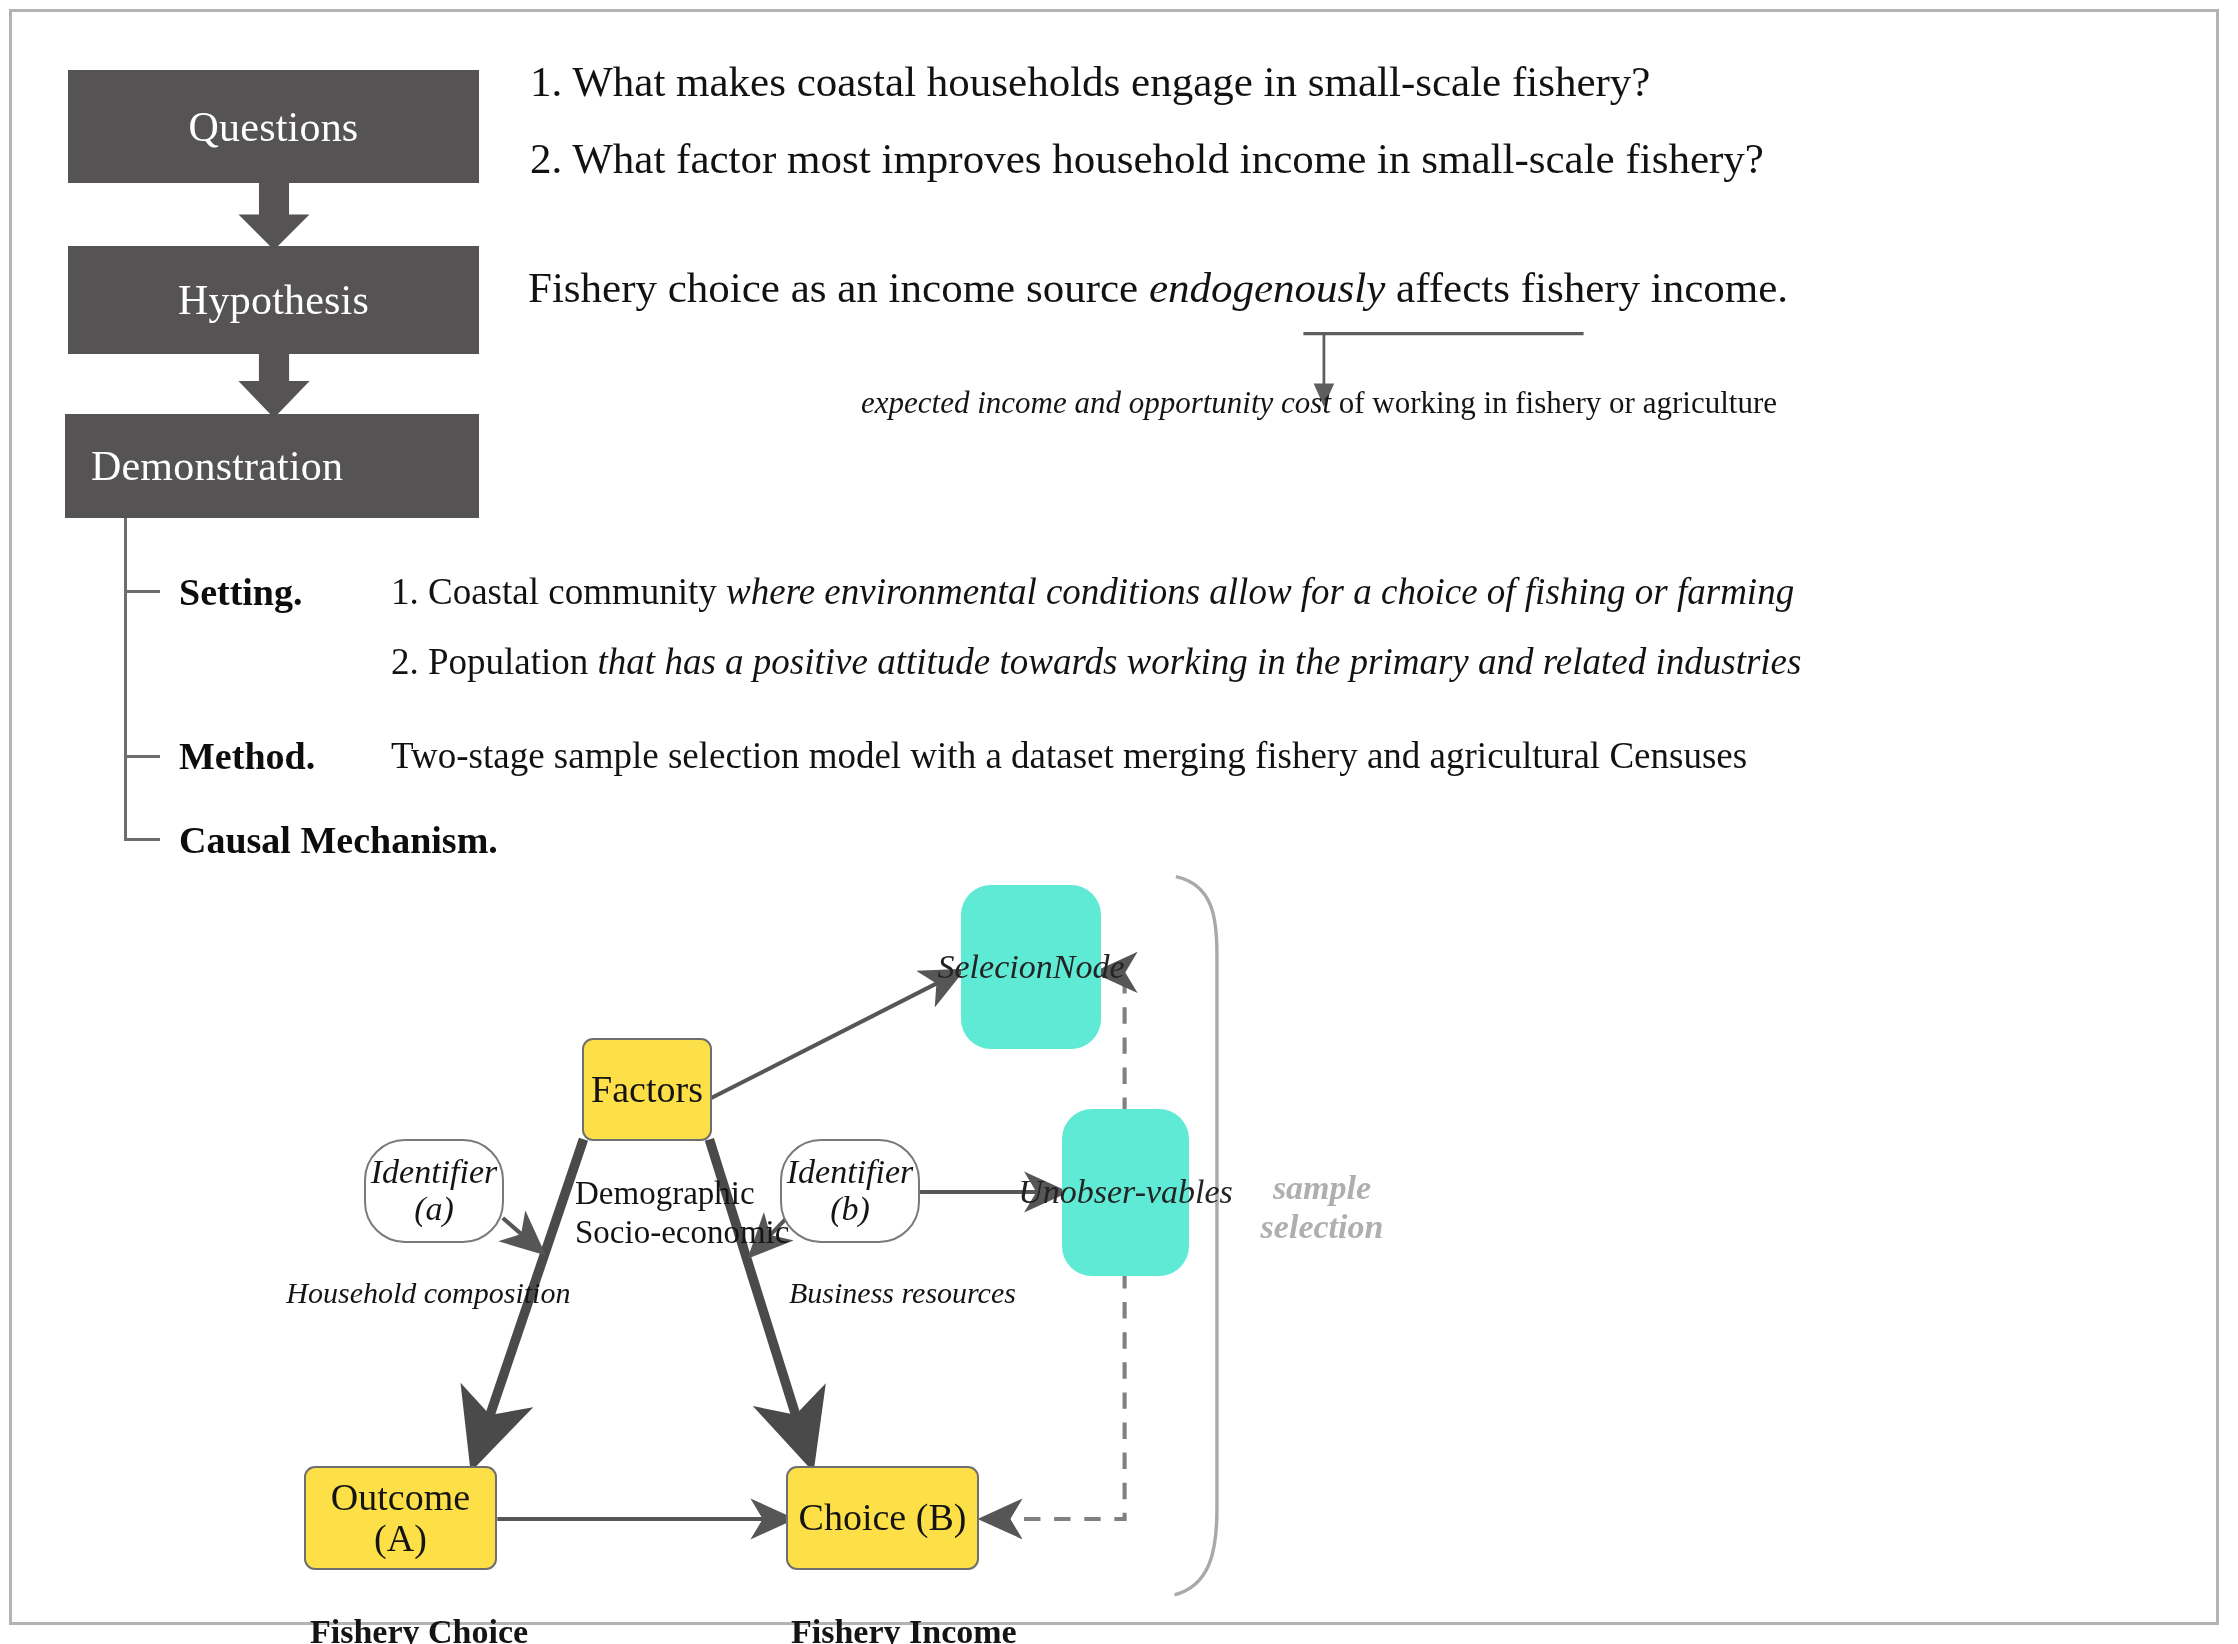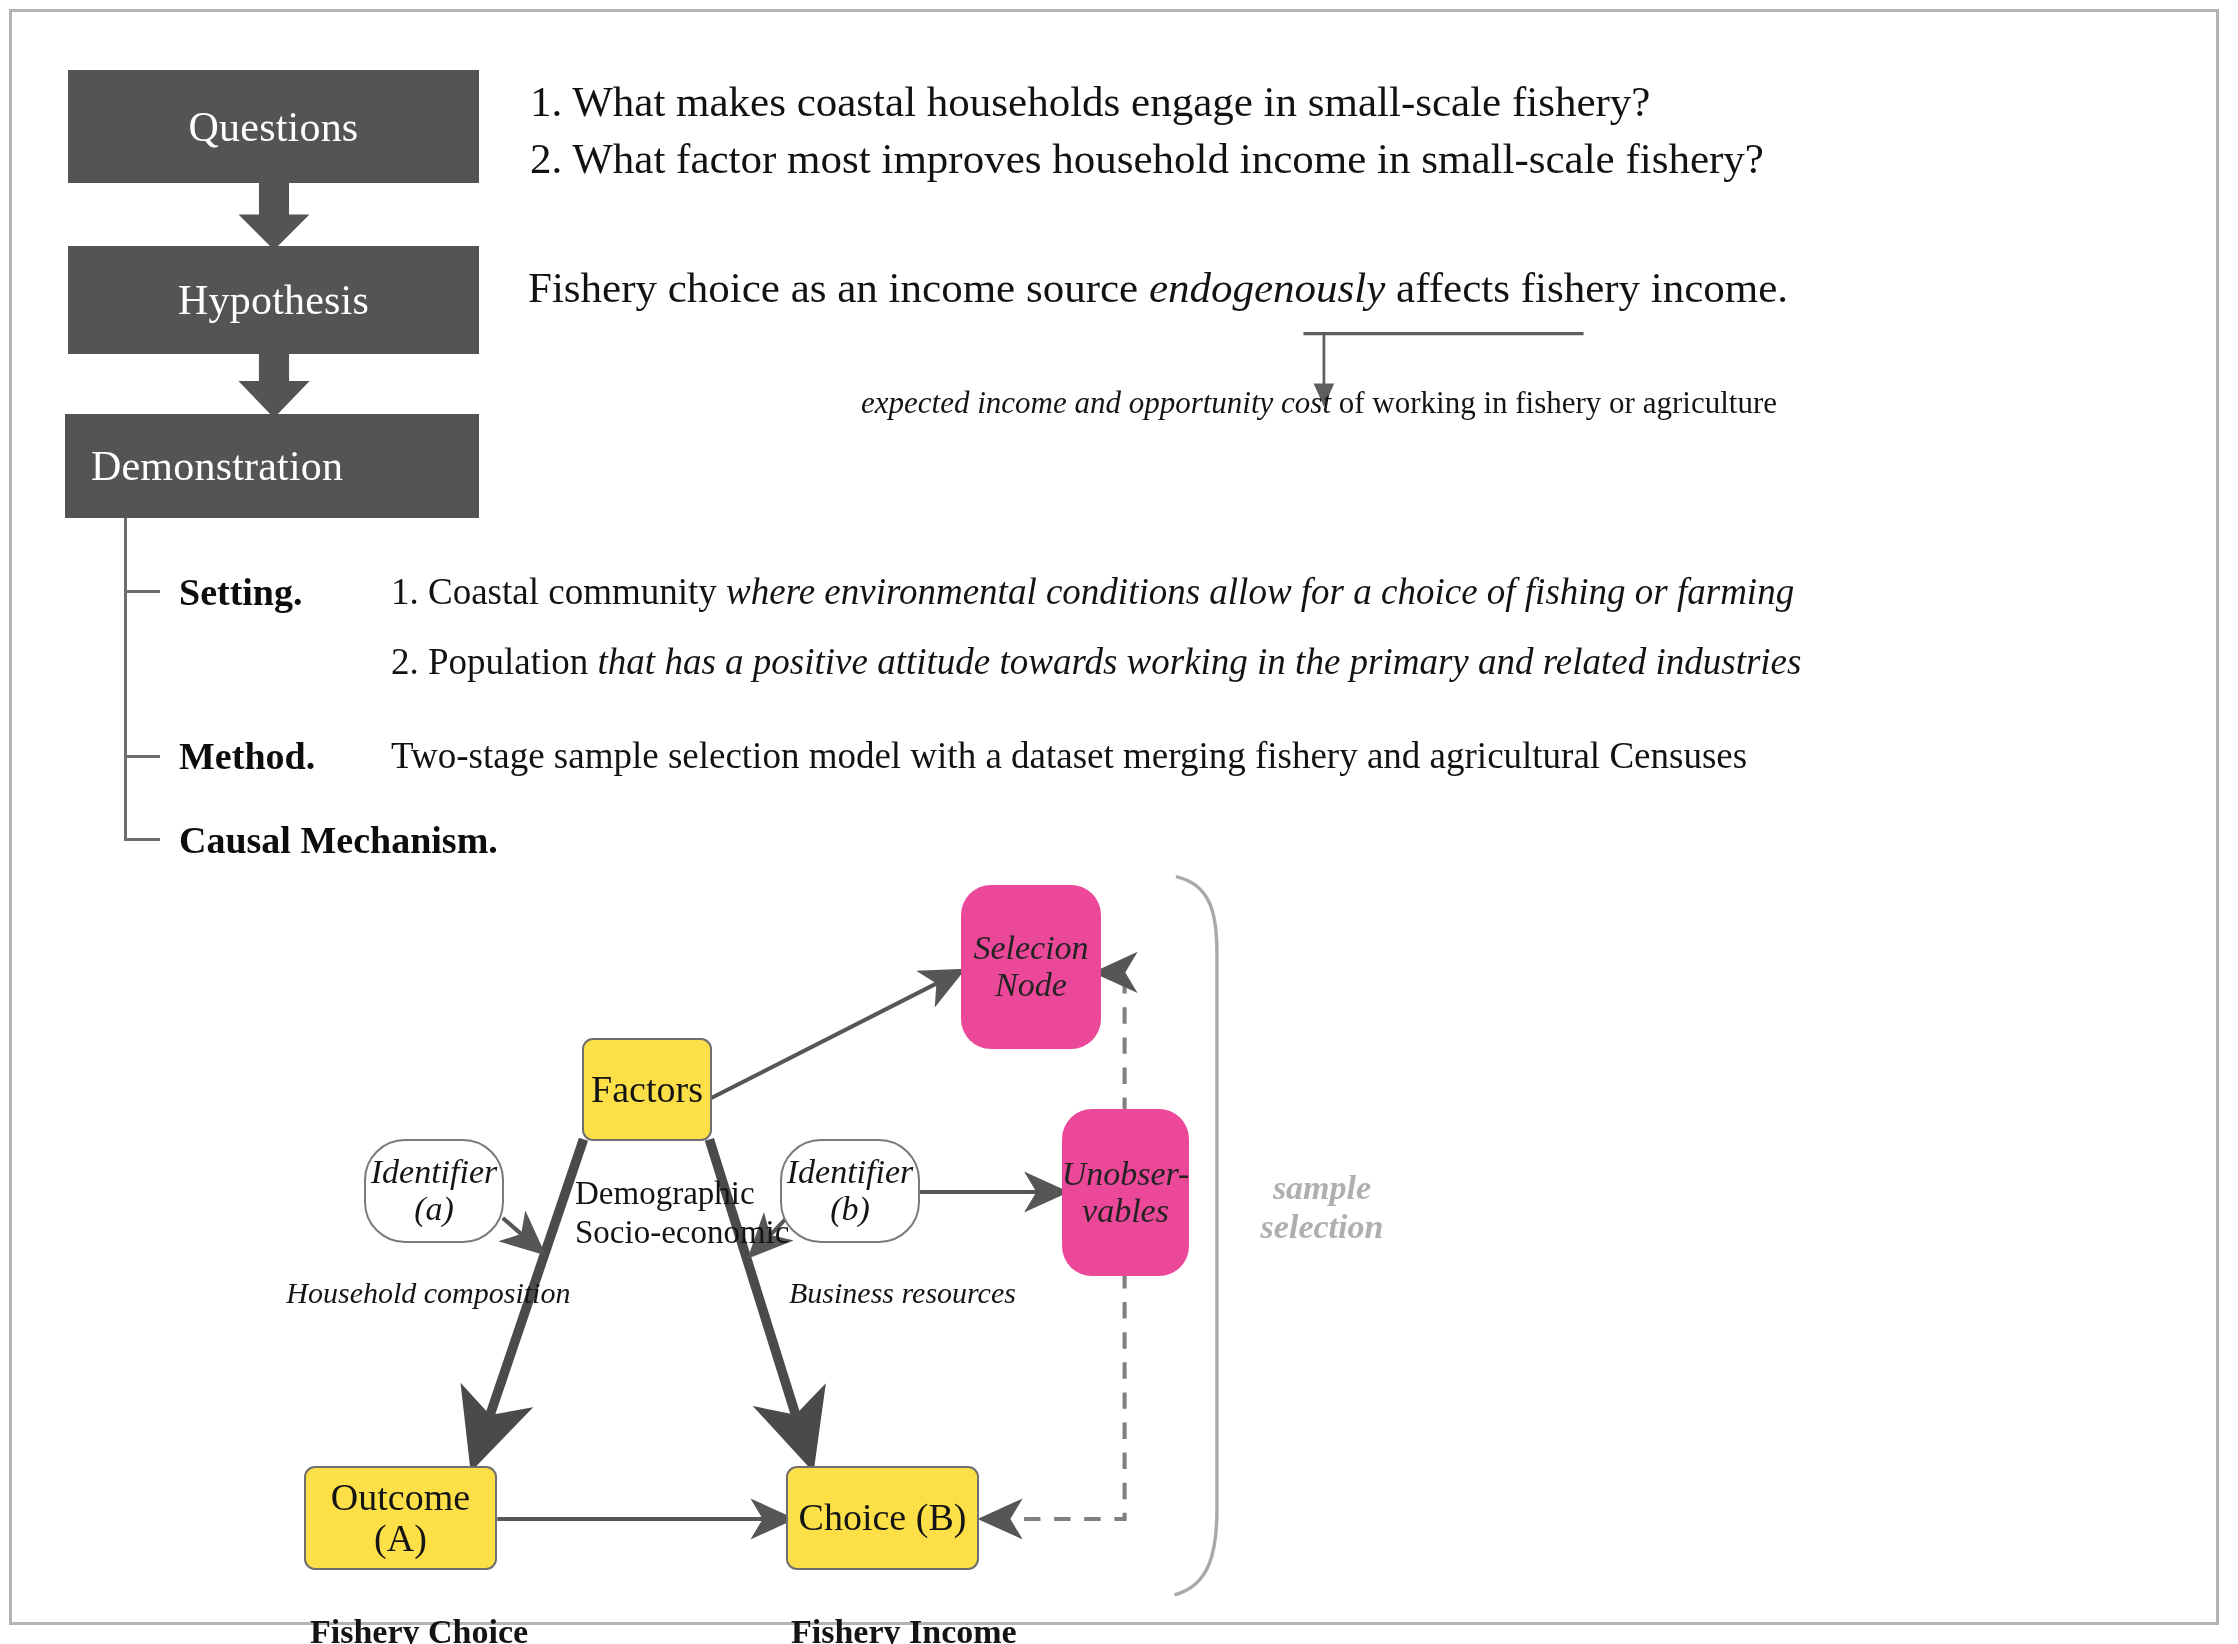--- a/index.html
+++ b/index.html
@@ -45,21 +45,21 @@
   
   .fat-arrow{ position:absolute; }
 
   
   .q-line{
     position:absolute;
     font-size:43px;
     white-space:nowrap;
     color:#121212;
   }
-  #q1{ left:530px; top:57px;margin-top:20px; }
+  #q1{ left:530px; top:57px; }
   #q2{ left:530px; top:134px; }
 
   #hyp-text{
     position:absolute;
     left:528px; top:263px;
     font-size:43px;
     white-space:nowrap;
     color:#121212;
   }
   .it{ font-style:italic; }
@@ -137,27 +137,27 @@
   }
   .box-pill{
     background:#ffffff;
     border:2.1px solid #7a7a7a;
     border-radius:41px;
     font-size:34px;
     font-style:italic;
     color:#141414;
   }
   .box-grey{
-    background:#ec4899;
+    background:#5eead4;
     border:none;
     border-radius:30px;
     font-size:34px;
     font-style:italic;
     color:#232323;
-    flex-direction:column;
+    flex-direction:row;
   }
 
   .cap{
     position:absolute;
     white-space:nowrap;
     color:#141414;
   }
   .cap-plain{ font-size:33px; text-align:center; line-height:1.18; }
   .cap-ital{ font-size:30px; font-style:italic; }
   .cap-bold{ font-size:34px; font-weight:bold; }

